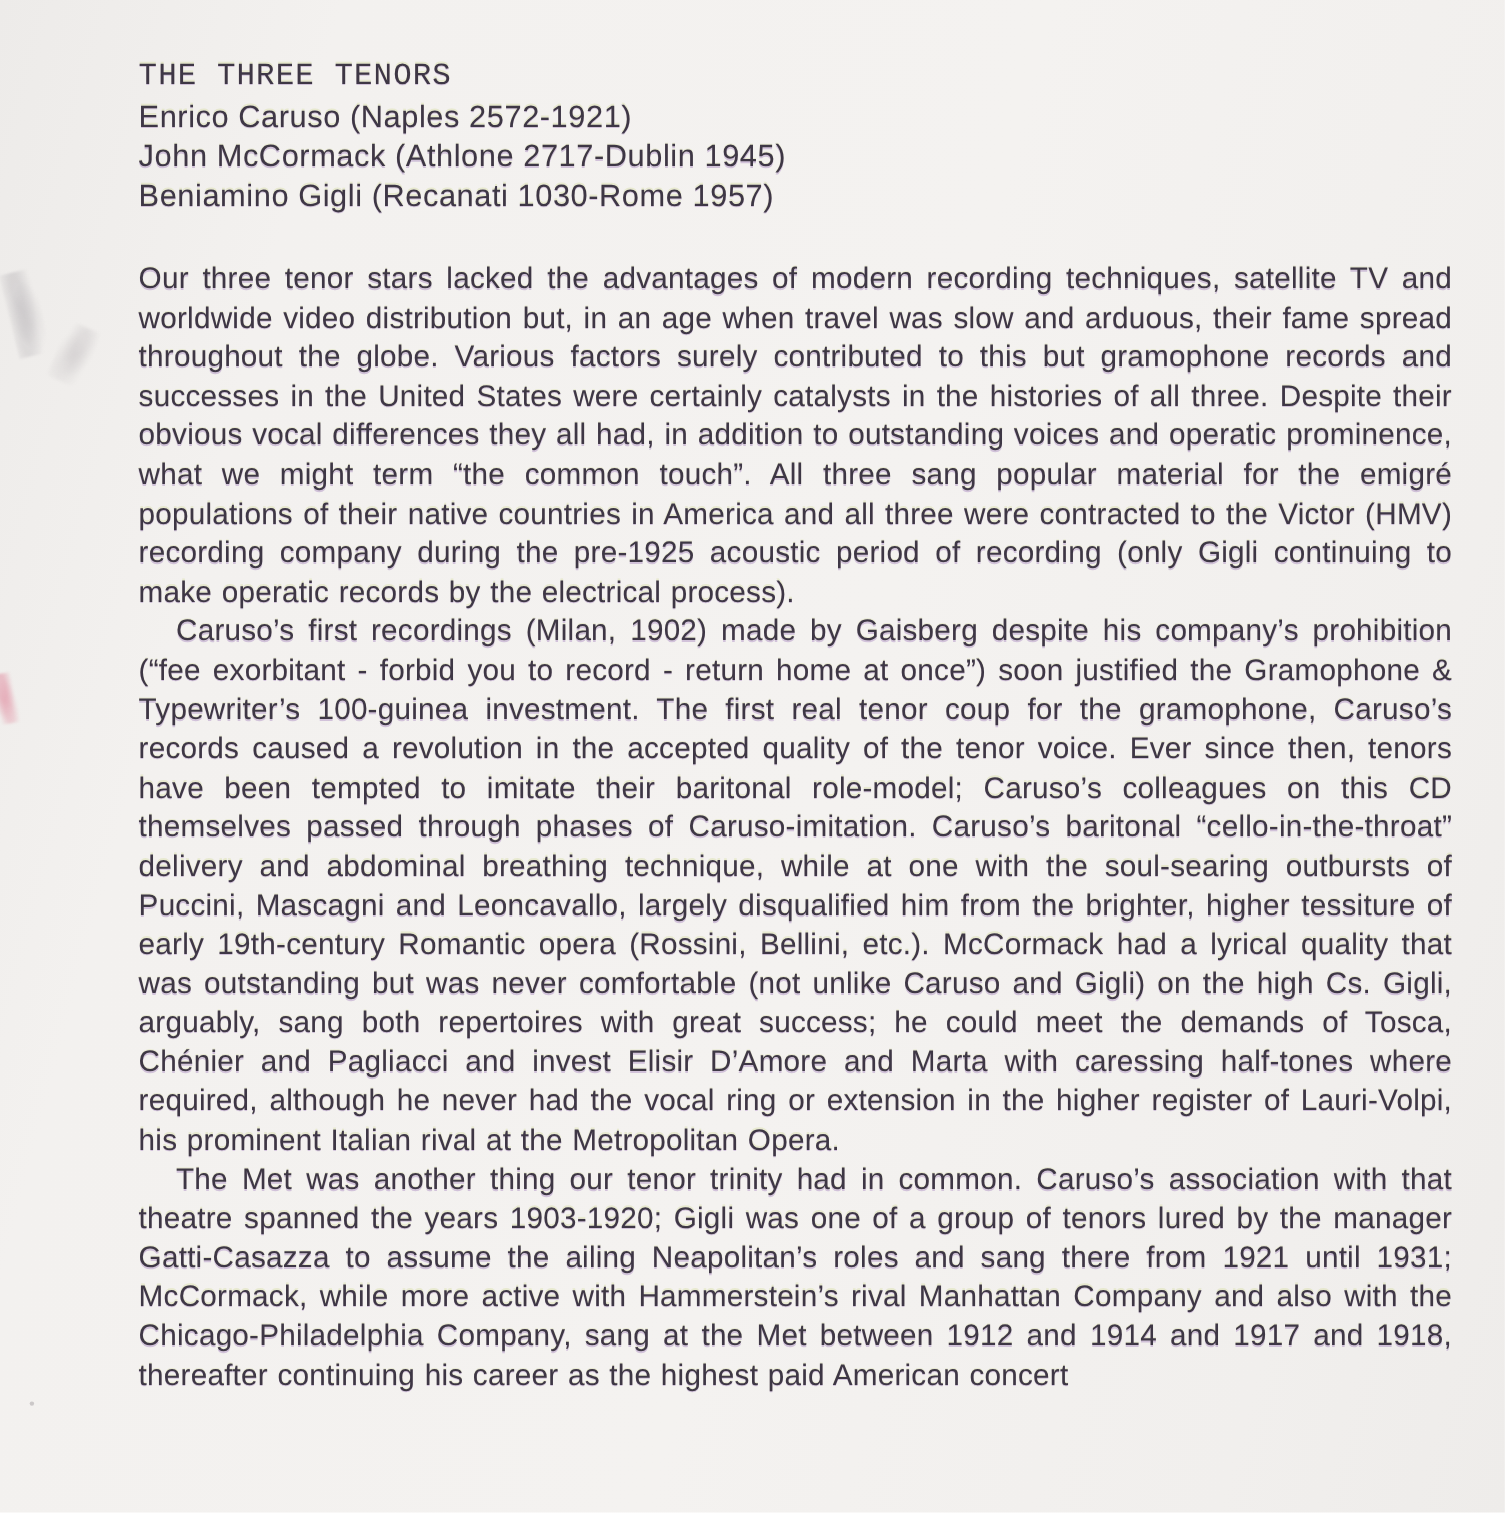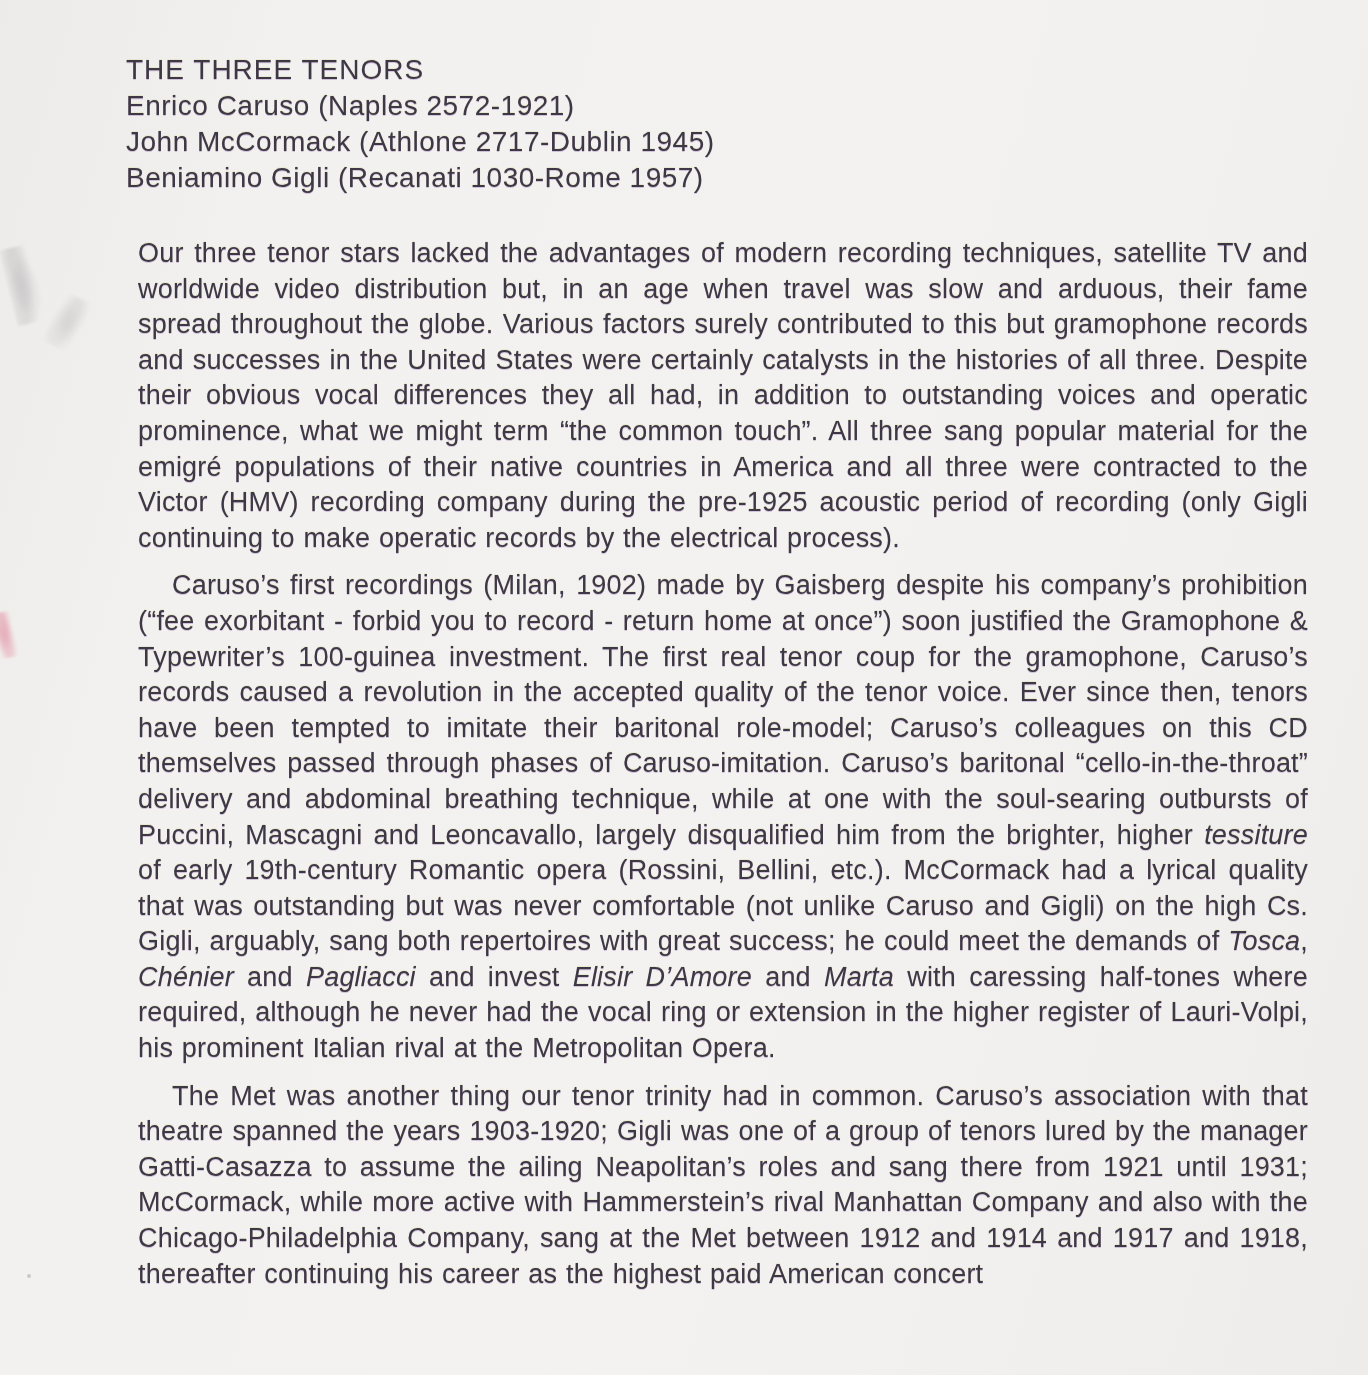--- a/index.html
+++ b/index.html
@@ -26,37 +26,37 @@
     color: #3e3745;
     text-shadow: 0 1.4px 0 rgba(122, 72, 160, 0.28), 0 -1.1px 0 rgba(193, 203, 96, 0.22);
   }
   .hdr {
     font-size: 28px;
     line-height: 36px;
     letter-spacing: 0.5px;
   }
   .hdr .title {
     letter-spacing: 1px;
+    font-family: Liberation Mono, monospace;
   }
   .paras {
     margin-top: 40px;
   }
   p.para {
-    margin: 12px;
+    margin: 0;
     font-size: 27px;
     line-height: 35.6px;
     text-align: justify;
     letter-spacing: 0.2px;
     word-spacing: 1px;
   }
   p.para.indent {
     text-indent: 34px;
   }
   .ital {
-    font-style: italic;
   }
   
   .artifact {
     position: absolute;
     pointer-events: none;
   }
   .smudge-a {
     left: 8px;
     top: 246px;
     width: 30px;

